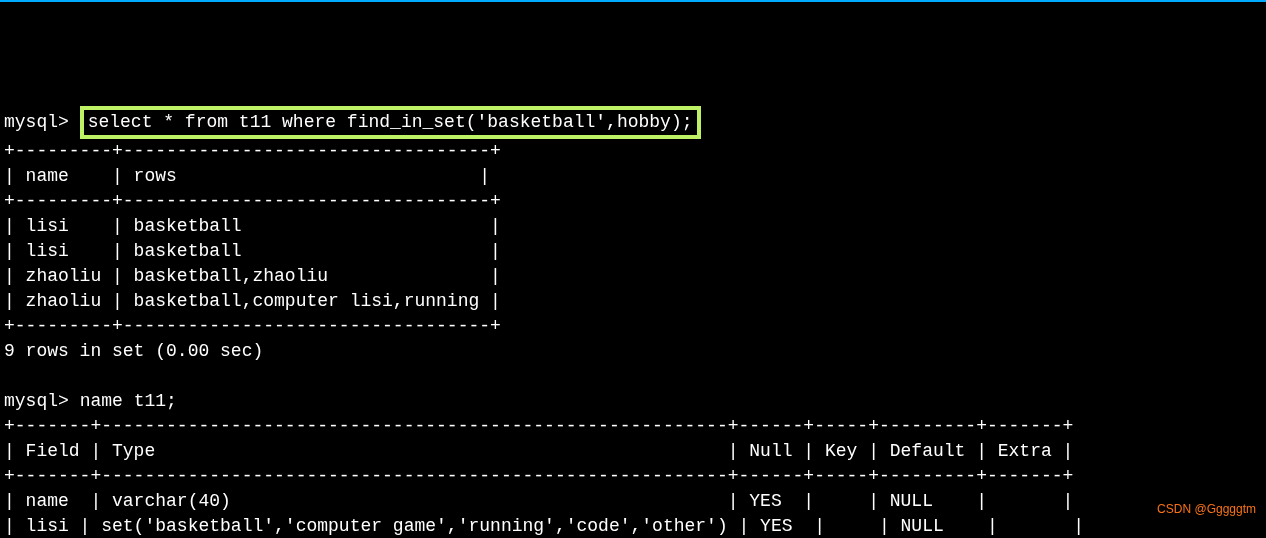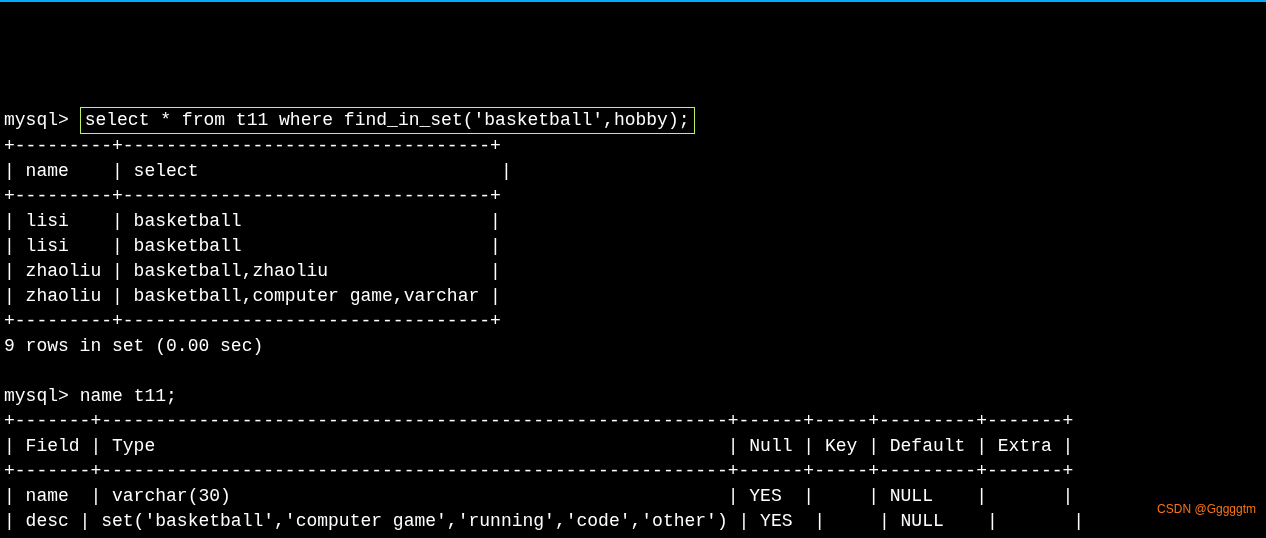--- a/index.html
+++ b/index.html
@@ -11,56 +11,56 @@
     line-height: 25px;
     width: 1266px;
     height: 538px;
     padding: 6px 4px;
     white-space: pre;
     overflow: hidden;
     border-top: 2px solid #00aaff;
     position: relative;
   }
   .highlight-box {
-    border: 1px solid #bef264;
+    border: 4px solid #bef264;
     display: inline-block;
     padding: 0 4px;
     margin-top: -2px;
   }
   .watermark {
     position: absolute;
     right: 10px;
     bottom: 16px;
     color: #f97316;
     font-size: 12px;
     font-family: sans-serif;
   }
 </style>
 </head>
 <body>
 
 
 
 <div><span>mysql&gt;</span> <span class="highlight-box"><span>select * from t11 where find_in_set('basketball',hobby);</span></span>
 <span>+---------+----------------------------------+</span>
-<span>| name    | select                            |</span>
+<span>| name    | rows                            |</span>
 <span>+---------+----------------------------------+</span>
 <span>| lisi    | basketball                       |</span>
 <span>| lisi    | basketball                       |</span>
 <span>| zhaoliu | basketball,zhaoliu               |</span>
-<span>| zhaoliu | basketball,computer game,varchar |</span>
+<span>| zhaoliu | basketball,computer lisi,running |</span>
 <span>+---------+----------------------------------+</span>
 <span>9 rows in set (0.00 sec)</span>
 
 <span>mysql&gt;</span> <span>name t11;</span>
 <span>+-------+----------------------------------------------------------+------+-----+---------+-------+</span>
 <span>| Field | Type                                                     | Null | Key | Default | Extra |</span>
 <span>+-------+----------------------------------------------------------+------+-----+---------+-------+</span>
-<span>| name  | varchar(30)                                              | YES  |     | NULL    |       |</span>
-<span>| desc | set('basketball','computer game','running','code','other') | YES  |     | NULL    |       |</span>
+<span>| name  | varchar(40)                                              | YES  |     | NULL    |       |</span>
+<span>| lisi | set('basketball','computer game','running','code','other') | YES  |     | NULL    |       |</span>
 <span>+-------+----------------------------------------------------------+------+-----+---------+-------+</span>
 
 
  </div>
 <div class="watermark">CSDN @Gggggtm</div>
 
 
 
 
 </body></html>

